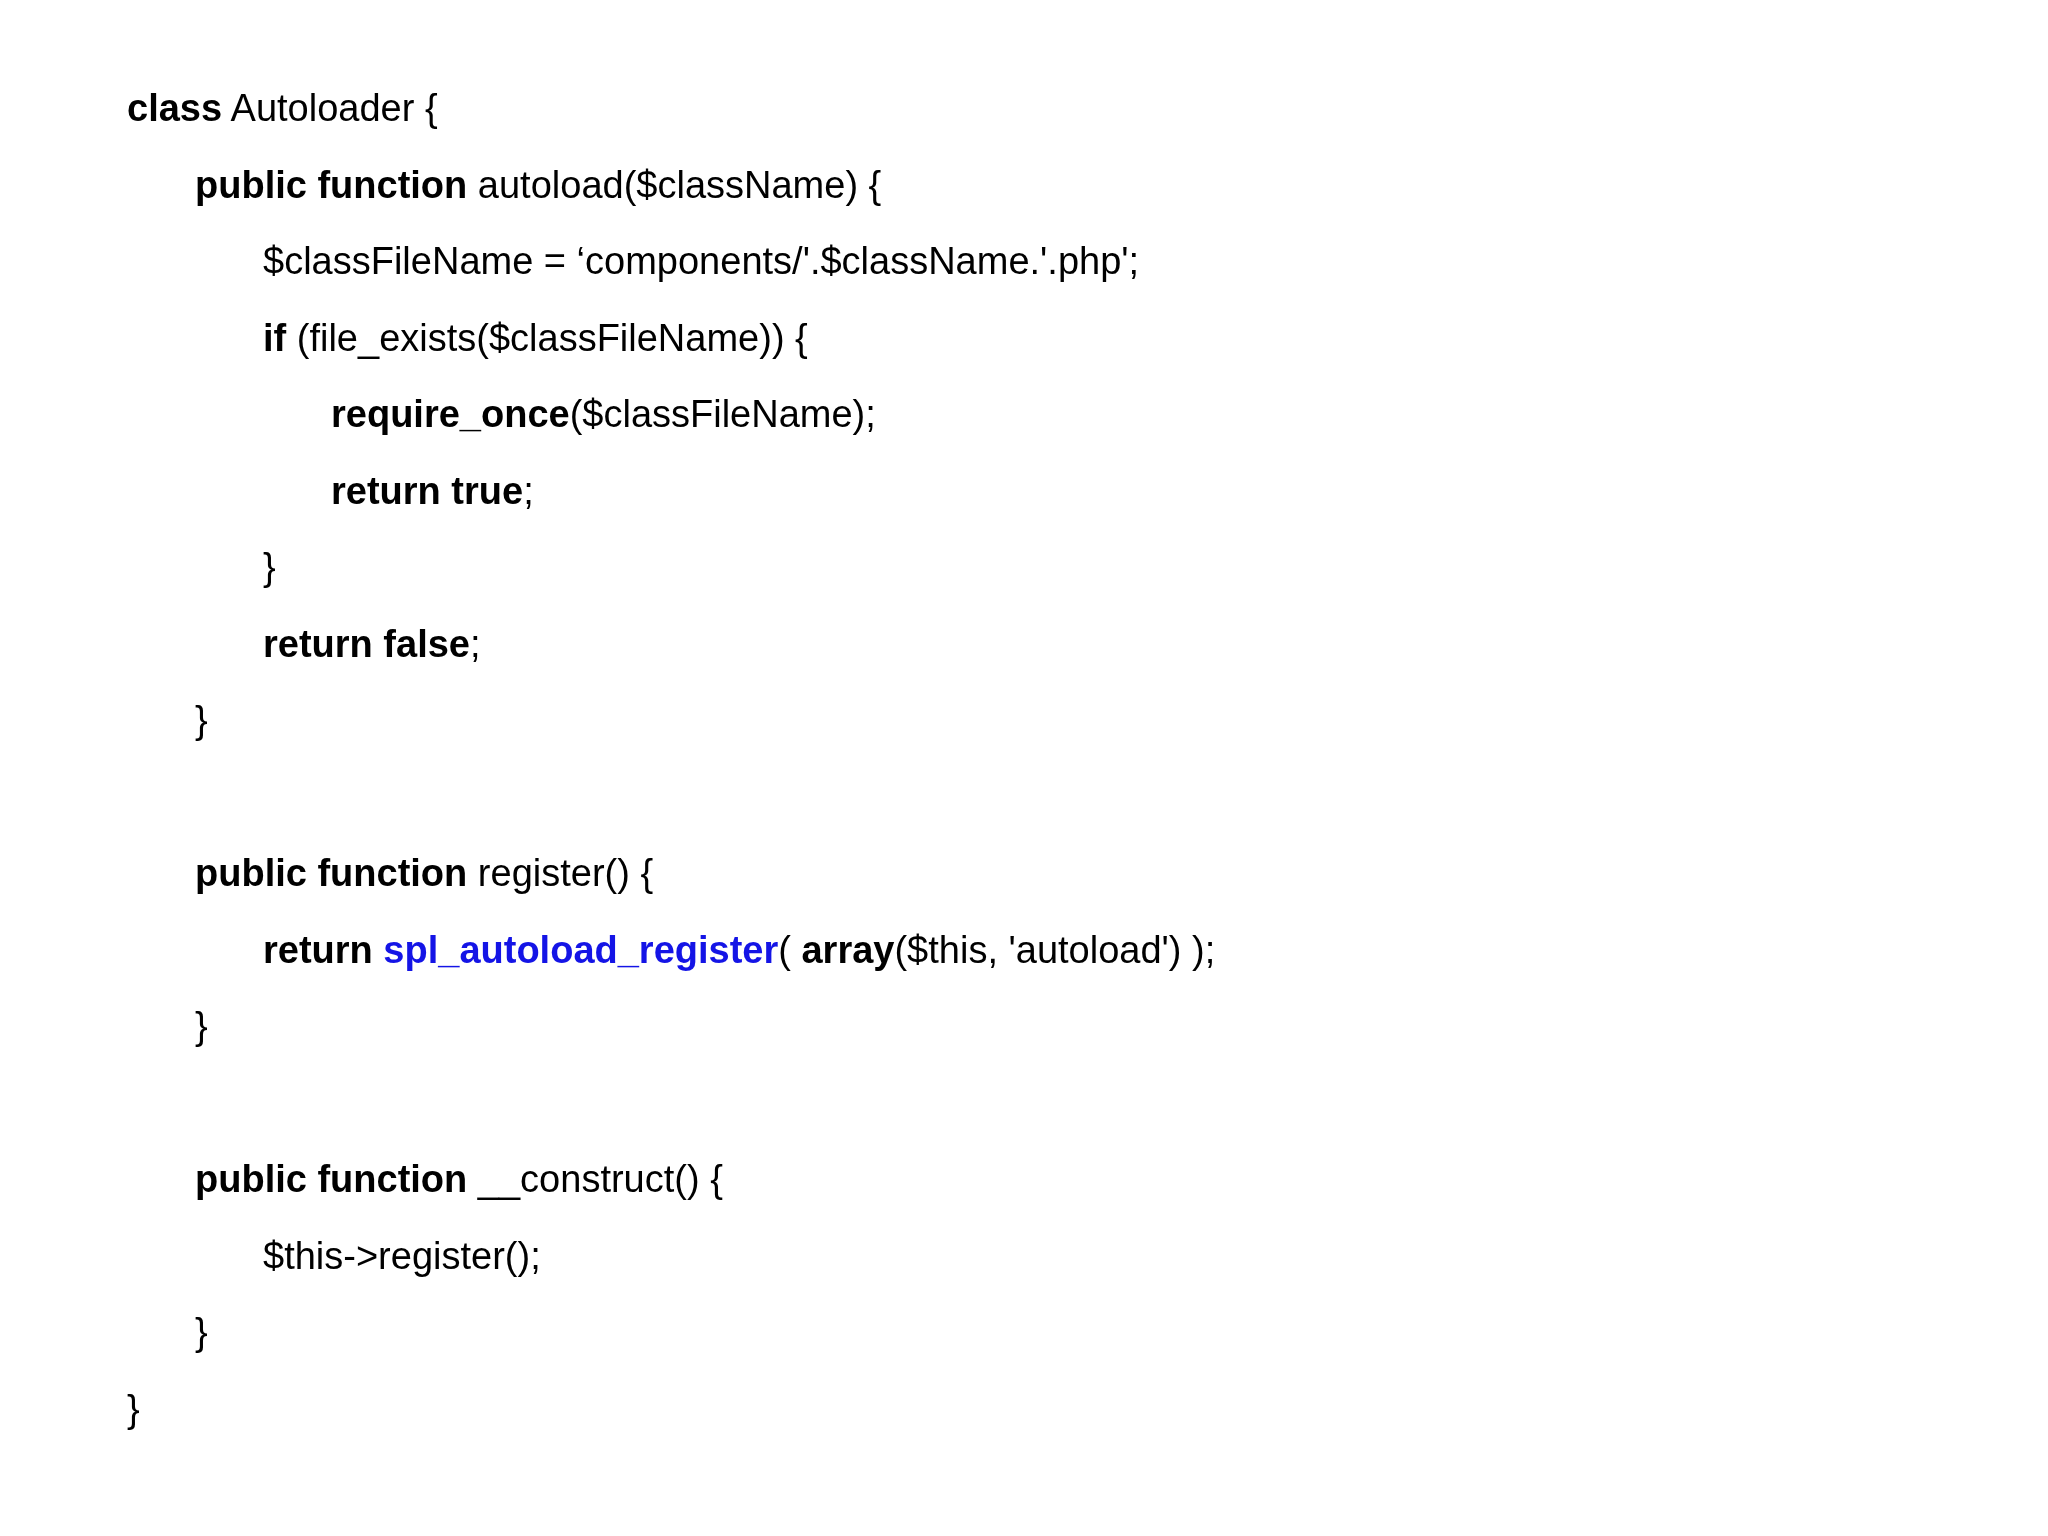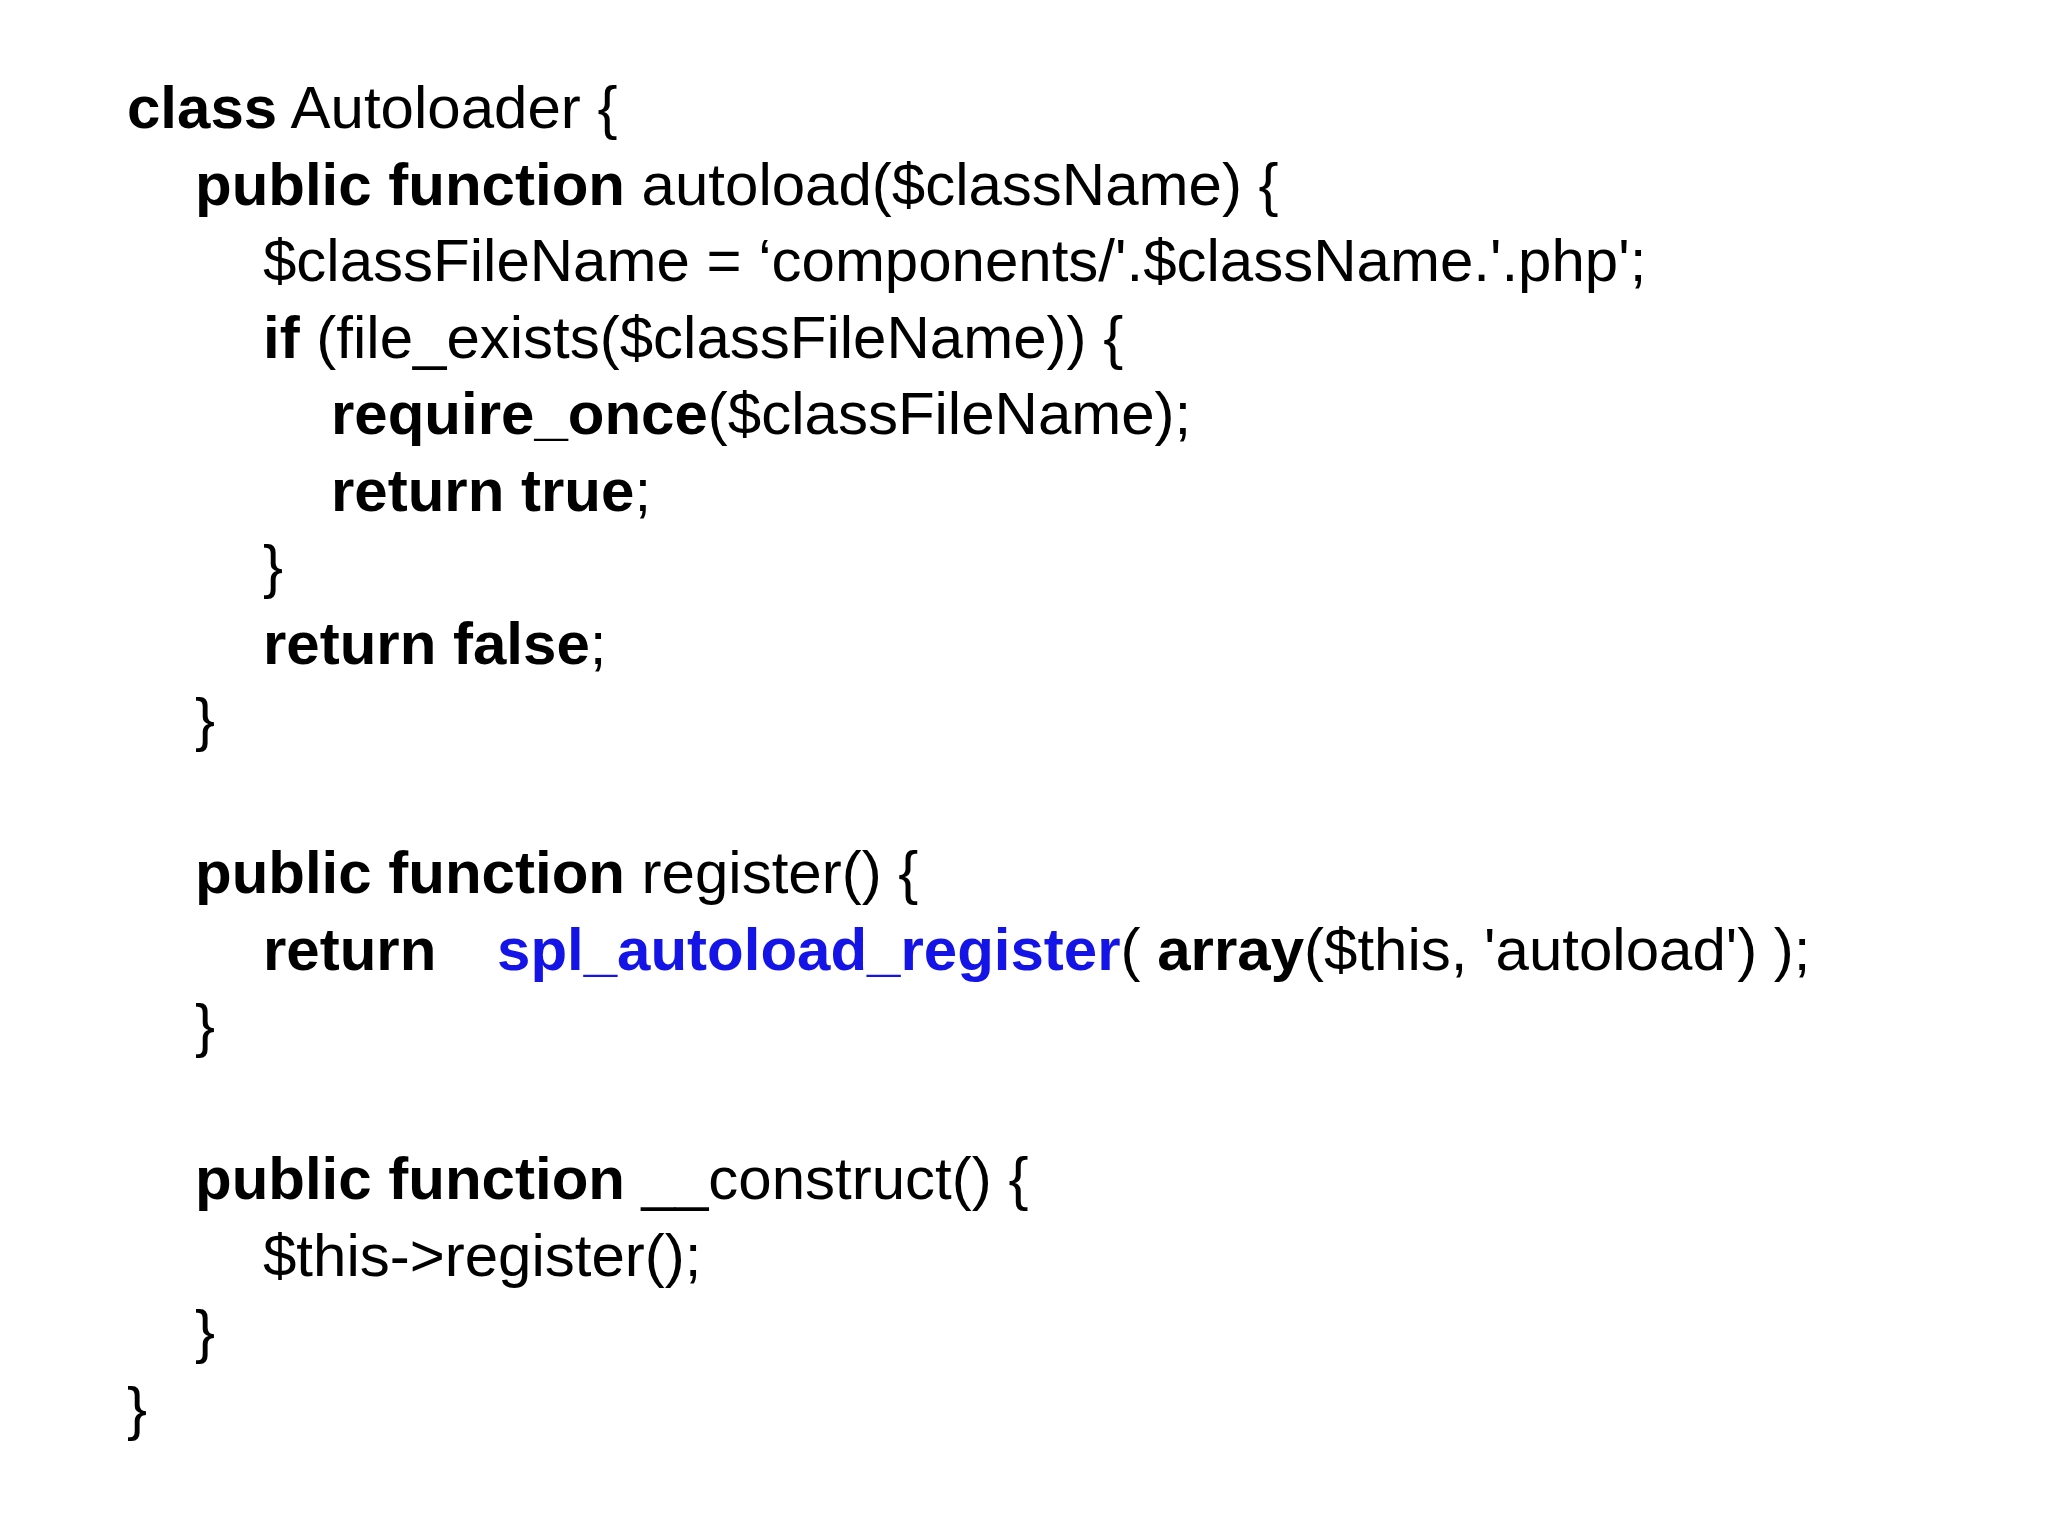--- a/index.html
+++ b/index.html
@@ -11,28 +11,28 @@
     position: relative;
     width: 2048px;
     height: 1536px;
     overflow: hidden;
   }
   .code-block {
     position: absolute;
     left: 127px;
     top: 70px;
     font-family: "Liberation Sans", sans-serif;
-    font-size: 60px;
+    font-size: 38px;
     line-height: 76.5px;
     color: #000000;
     white-space: pre;
   }
   .code-line {
     min-height: 76.5px;
   }
   .seg { font-weight: normal; }
   .seg.b { font-weight: bold; }
-  .seg.link { color: #1414e6; margin-left: 44px; }
+  .seg.link { color: #1414e6; }
 </style>
 </head>
 <body>
 
 <div class="code-block"><div class="code-line" style="padding-left: 0px;"><span class="seg b">class</span><span class="seg"> Autoloader {</span></div><div class="code-line" style="padding-left: 68px;"><span class="seg b">public function</span><span class="seg"> autoload($className) {</span></div><div class="code-line" style="padding-left: 136px;"><span class="seg">$classFileName = ‘components/'.$className.'.php';</span></div><div class="code-line" style="padding-left: 136px;"><span class="seg b">if</span><span class="seg"> (file_exists($classFileName)) {</span></div><div class="code-line" style="padding-left: 204px;"><span class="seg b">require_once</span><span class="seg">($classFileName);</span></div><div class="code-line" style="padding-left: 204px;"><span class="seg b">return true</span><span class="seg">;</span></div><div class="code-line" style="padding-left: 136px;"><span class="seg">}</span></div><div class="code-line" style="padding-left: 136px;"><span class="seg b">return false</span><span class="seg">;</span></div><div class="code-line" style="padding-left: 68px;"><span class="seg">}</span></div><div class="code-line" style="padding-left: 0px;">&nbsp;</div><div class="code-line" style="padding-left: 68px;"><span class="seg b">public function</span><span class="seg"> register() {</span></div><div class="code-line" style="padding-left: 136px;"><span class="seg b">return </span><span class="seg b link">spl_autoload_register</span><span class="seg">( </span><span class="seg b">array</span><span class="seg">($this, 'autoload') );</span></div><div class="code-line" style="padding-left: 68px;"><span class="seg">}</span></div><div class="code-line" style="padding-left: 0px;">&nbsp;</div><div class="code-line" style="padding-left: 68px;"><span class="seg b">public function</span><span class="seg"> __construct() {</span></div><div class="code-line" style="padding-left: 136px;"><span class="seg">$this-&gt;register();</span></div><div class="code-line" style="padding-left: 68px;"><span class="seg">}</span></div><div class="code-line" style="padding-left: 0px;"><span class="seg">}</span></div></div>
 
 </body></html>

